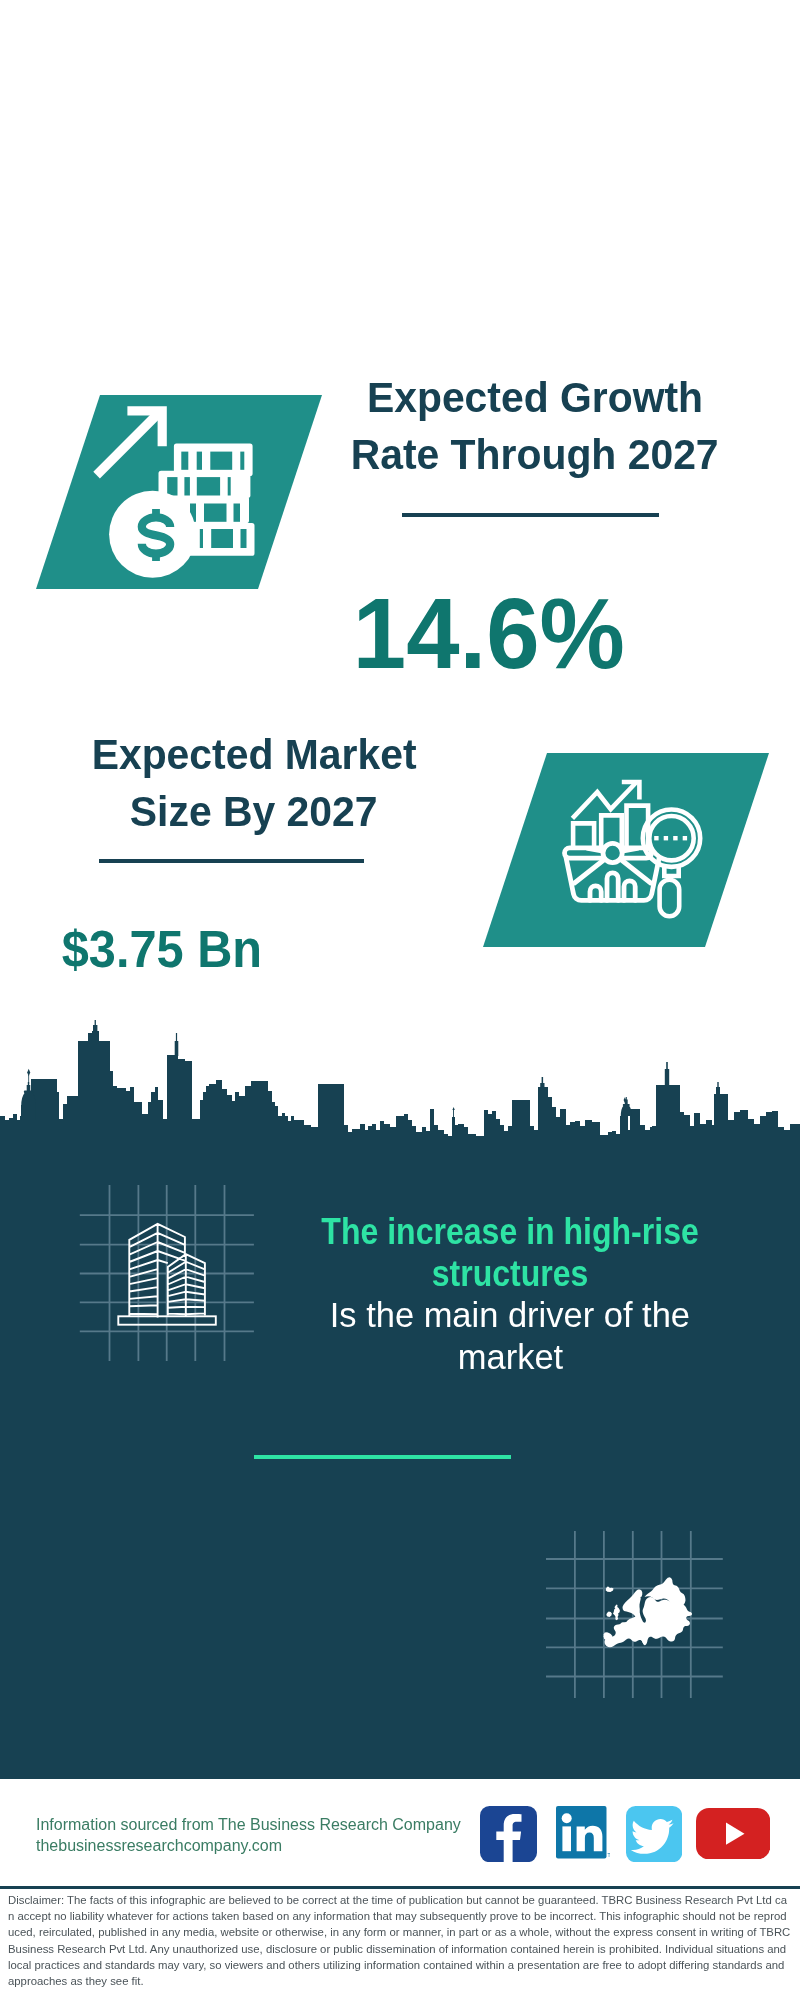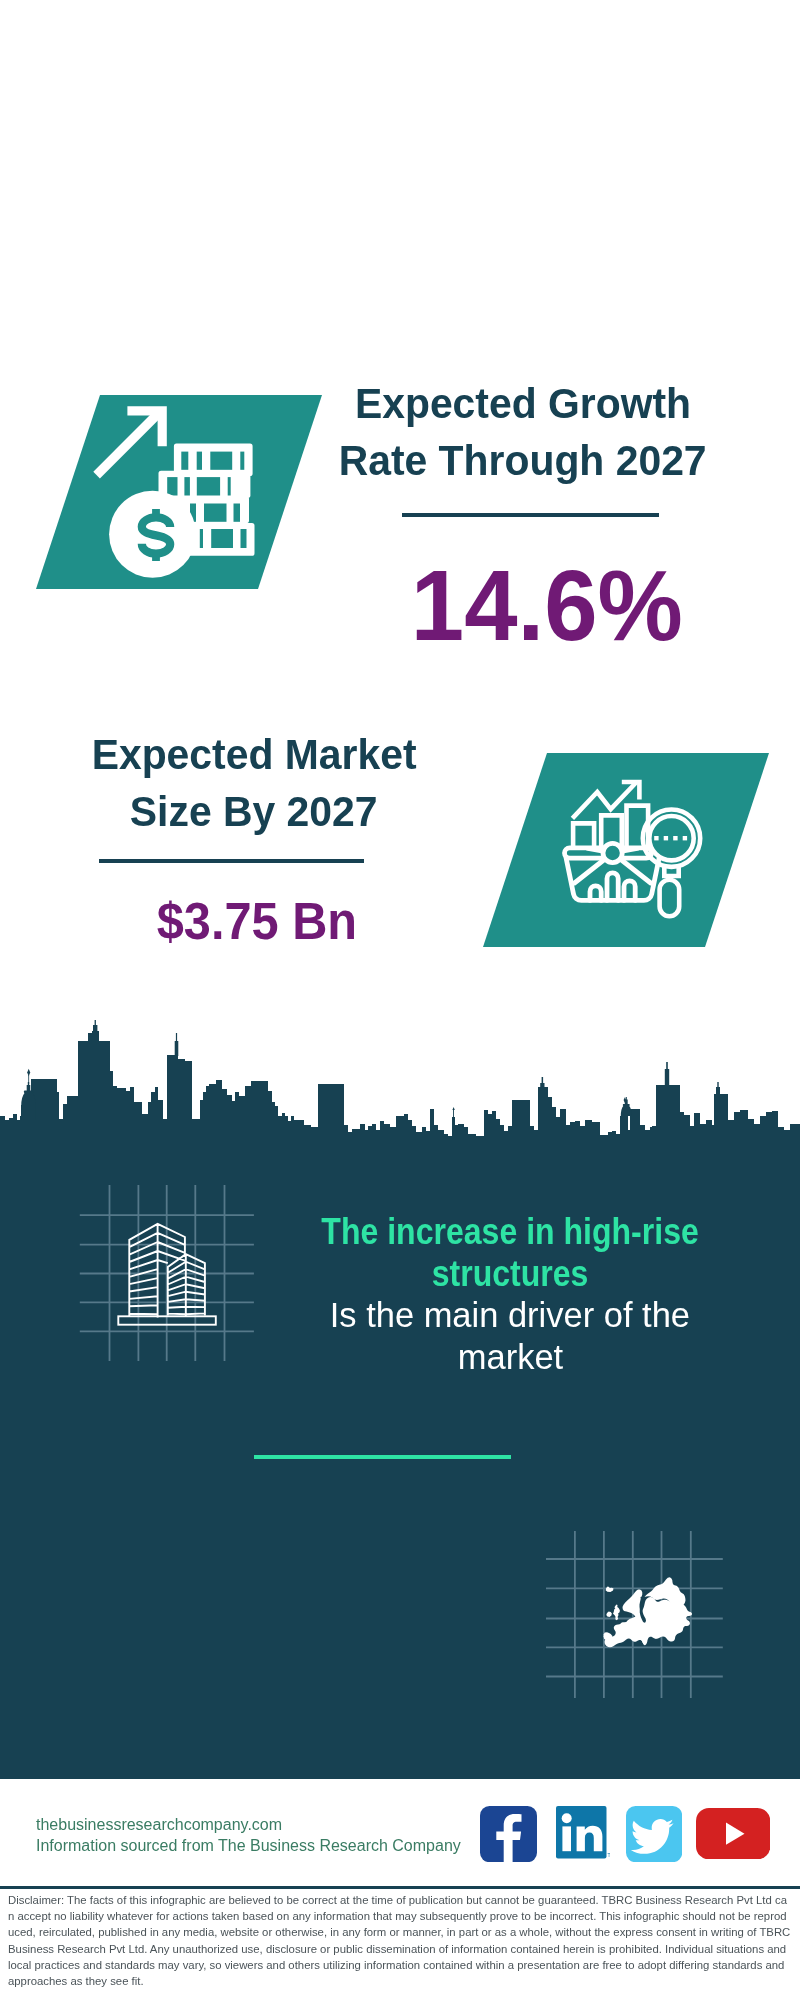--- a/index.html
+++ b/index.html
@@ -28,41 +28,41 @@
   .para {
     position:absolute; background:#1F8F89;
   }
   .para1 { left:36px; top:395px; width:286px; height:194px;
            clip-path: polygon(64px 0, 286px 0, 222px 194px, 0 194px); }
   .para2 { left:483px; top:753px; width:286px; height:194px;
            clip-path: polygon(64px 0, 286px 0, 222px 194px, 0 194px); }
   .icon-market { position:absolute; left:560px; top:770px; width:165px; height:160px; overflow:visible; }
   .icon-money { position:absolute; left:88px; top:400px; width:180px; height:162px; overflow:visible; }
 
-  .lbl1 { left:323px; top:369px; width:400px;margin-top:6px; }
+  .lbl1 { left:335px; top:369px; width:400px; }
   .rule1 { left:402px; top:513px; width:257px; }
   .val1 { left:347px; top:555px; width:400px; }
   
 
   .lbl2 { left:54px; top:726px; width:400px; }
   .rule2 { left:99px; top:859px; width:265px; }
   .val2 { left:57px; top:884px; width:400px; }
 
   
   .stat-label {
     position:absolute; color:#174152; font-weight:bold;
     font-size:42.8px; line-height:56.5px; text-align:center;
   }
   .stat-label > div { display:inline-block; transform:scaleX(0.955); transform-origin:center; }
   .stat-rule {
     position:absolute; height:4px; background:#174152;
   }
   .stat-value {
-    position:absolute; color:#701a75; font-weight:bold;
-    text-align:center;
+    position:absolute; color:#0f766e; font-weight:bold;
+    margin-top:28px;
   }
   .stat-value > span { display:inline-block; transform-origin:center; }
   .val1 { font-size:100px; line-height:100px; }
   .val1 > span { transform:scaleX(0.959); }
   .val2 { font-size:51px; line-height:75px; }
   .val2 > span { transform:scaleX(0.955); }
 
   
   .darksec {
     position:absolute; left:0; top:1140px; width:800px; height:639px; background:#174152;
@@ -267,22 +267,22 @@
     </g>
     <g fill="#ffffff">
       <rect x="654.2" y="836.0" width="4.4" height="4.4"></rect>
       <rect x="663.7" y="836.0" width="4.4" height="4.4"></rect>
       <rect x="673.2" y="836.0" width="4.4" height="4.4"></rect>
       <rect x="682.7" y="836.0" width="4.4" height="4.4"></rect>
     </g>
   </svg>
 
   <div class="src-text">
+    <div>Information sourced from The Business Research Company</div>
     <div>thebusinessresearchcompany.com</div>
-    <div>Information sourced from The Business Research Company</div>
   </div>
 
   <svg class="social" style="left:479.7px; top:1805.8px; width:57px; height:56.2px;" viewBox="0 0 57 56.2">
     <rect x="0" y="0" width="57" height="56.2" rx="9.5" fill="#1B4593"></rect>
     <path d="M32.6 56.2 V34.0 h7.4 l1.1 -8.6 h-8.5 v-5.5 c0 -2.5 0.7 -4.2 4.3 -4.2 h4.6 V8.2 c-0.8 -0.1 -3.5 -0.3 -6.7 -0.3 c-6.6 0 -11.1 4.0 -11.1 11.4 v6.2 h-7.4 V34 h7.4 v22.2 Z" fill="#ffffff"></path>
   </svg>
 
   <svg class="social" style="left:556px; top:1805.8px; width:54.3px; height:56.2px;" viewBox="0 0 54.3 56.2">
     <rect x="0" y="0" width="50.5" height="52.4" rx="2" fill="#0E76A8"></rect>
     <rect x="6.4" y="20.4" width="8.6" height="24.8" fill="#ffffff"></rect>

